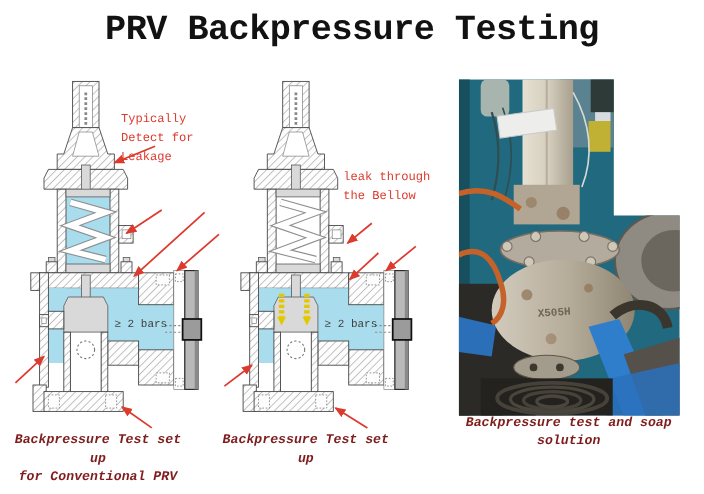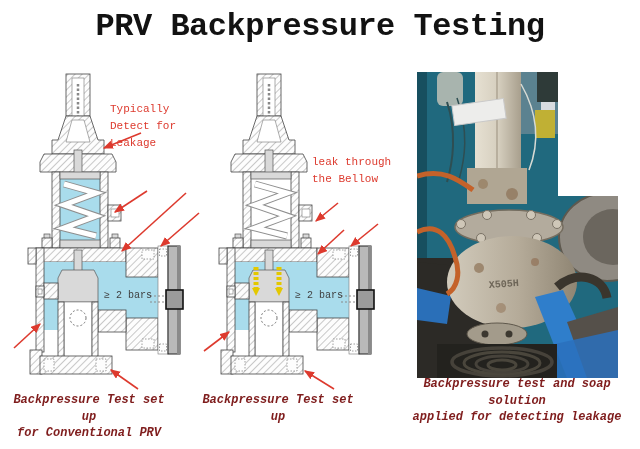--- a/index.html
+++ b/index.html
@@ -229,16 +229,15 @@
 
   <div class="caption" style="left:6px;top:392px;width:166px">
     <div>Backpressure Test set up</div>
     <div>for Conventional PRV</div>
   </div>
   <div class="caption" style="left:195px;top:392px;width:166px">
     <div>Backpressure Test set up</div>
   </div>
   <div class="caption" style="left:410px;top:376px;width:214px">
     <div>Backpressure test and soap solution</div>
-    <div>applied for detecting leakage</div>
   </div>
 
 </div>
 
 </body></html>

